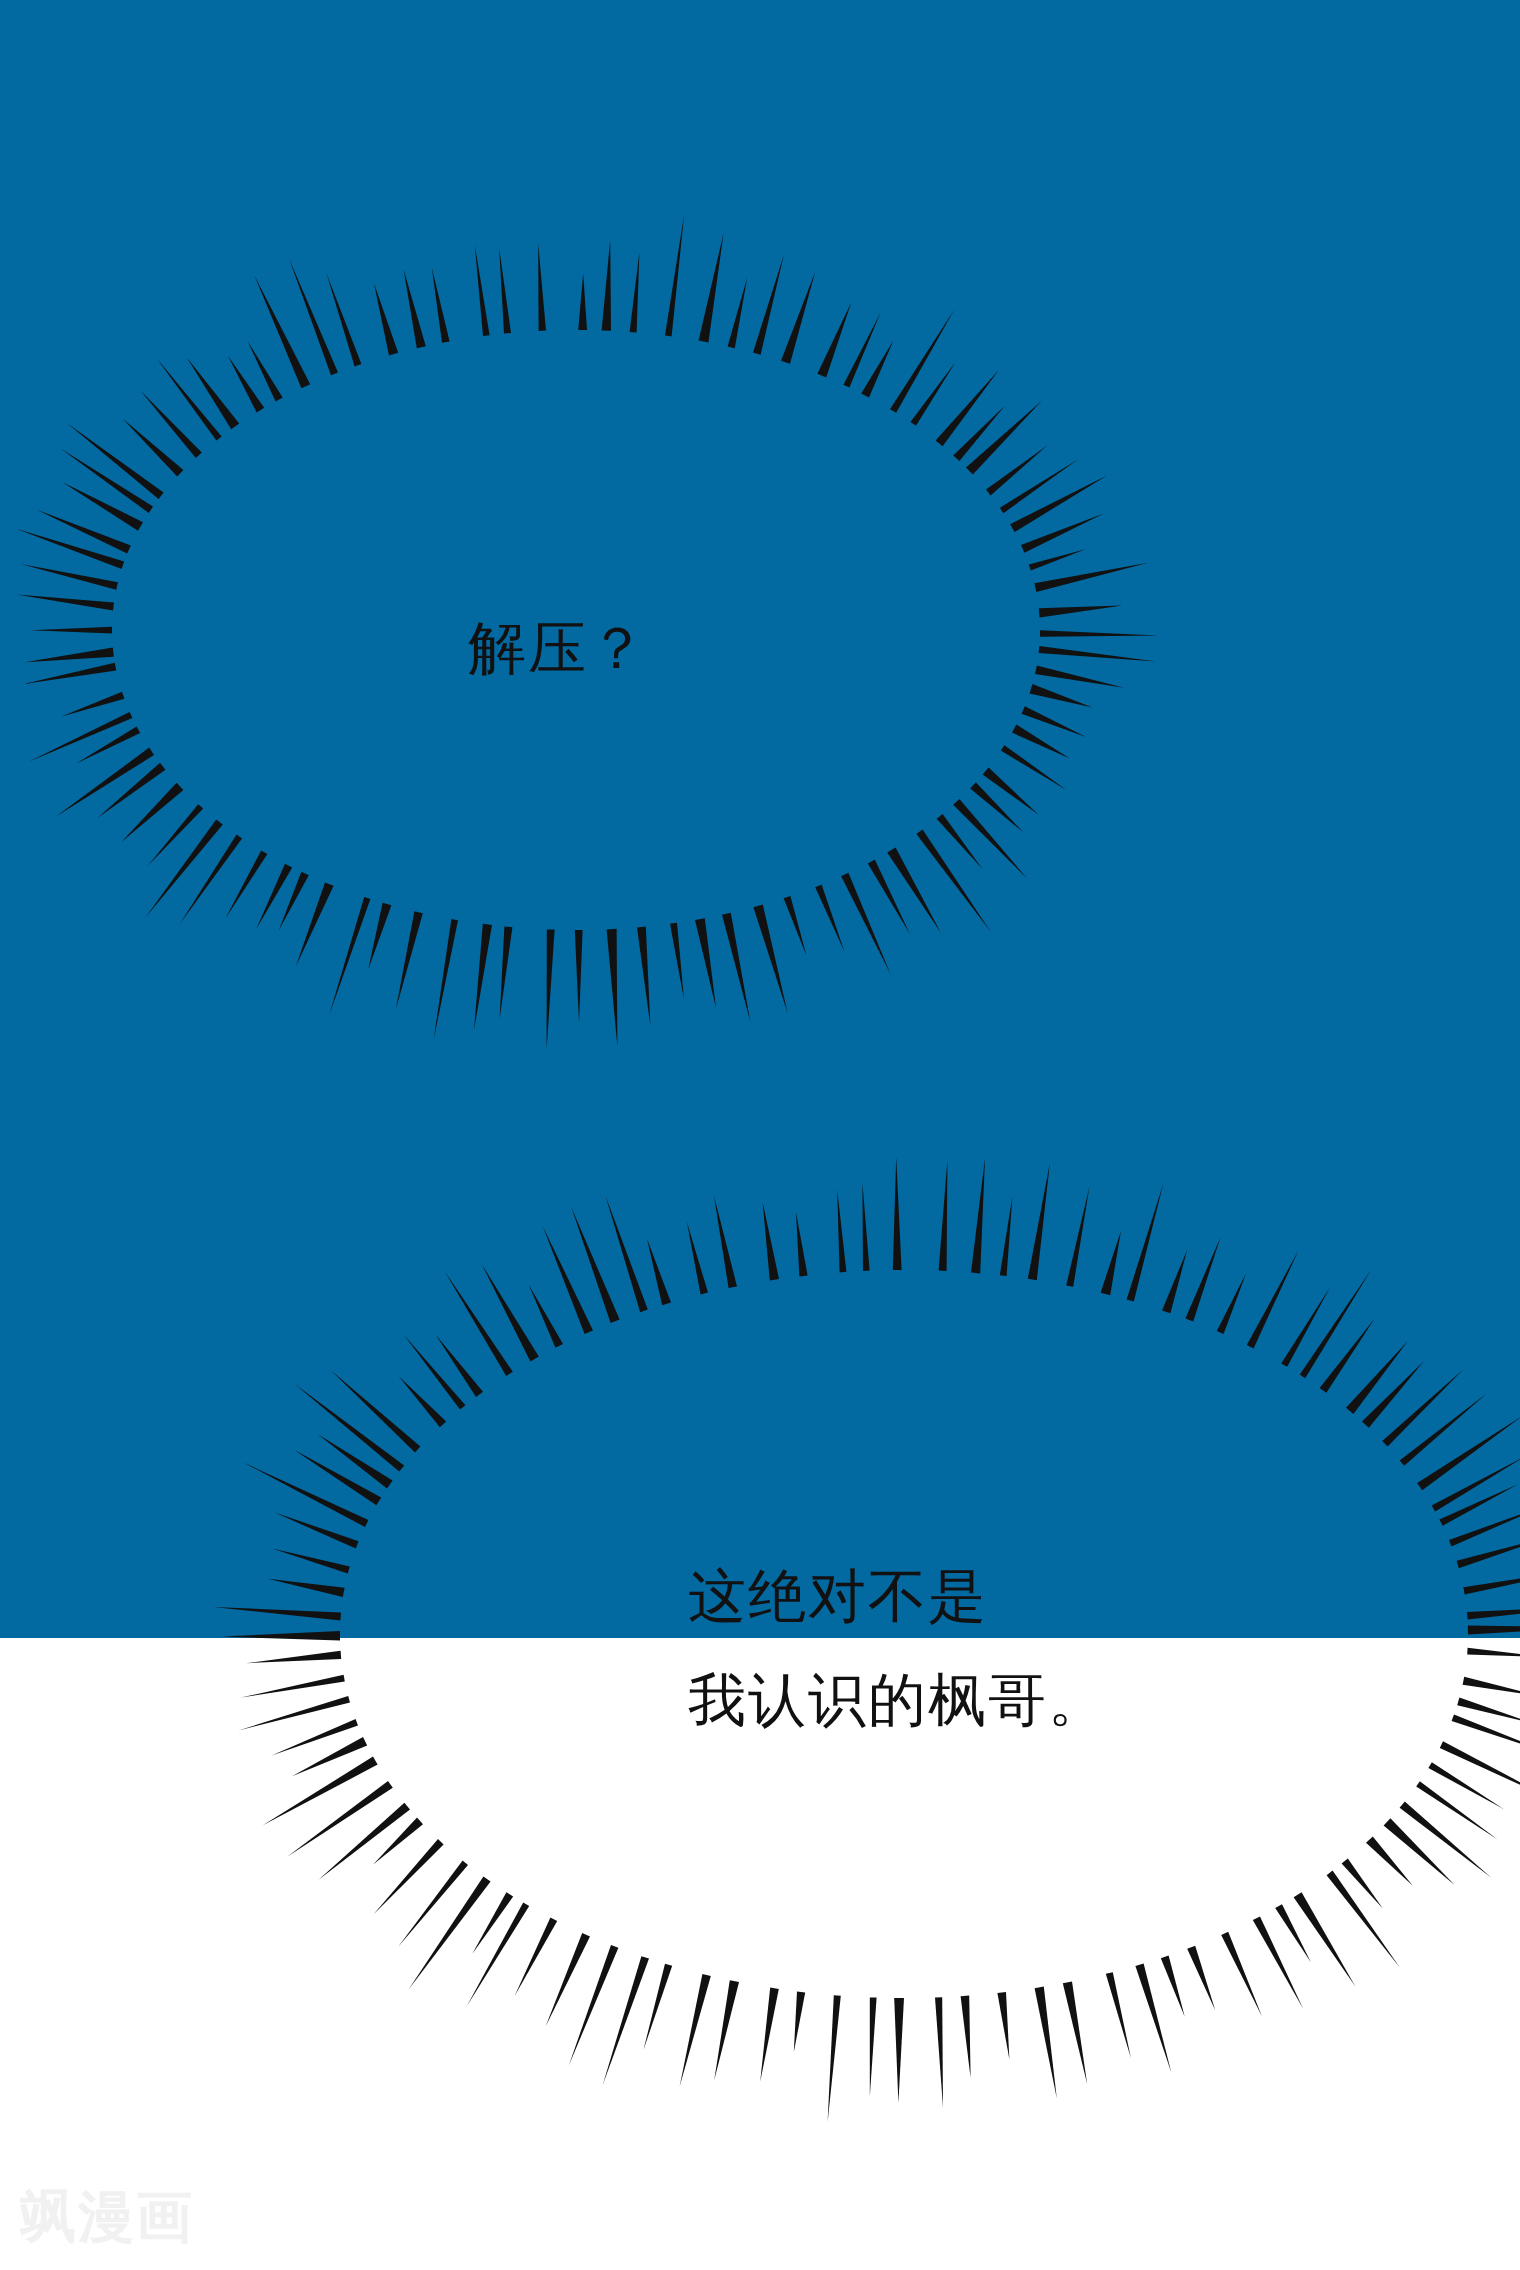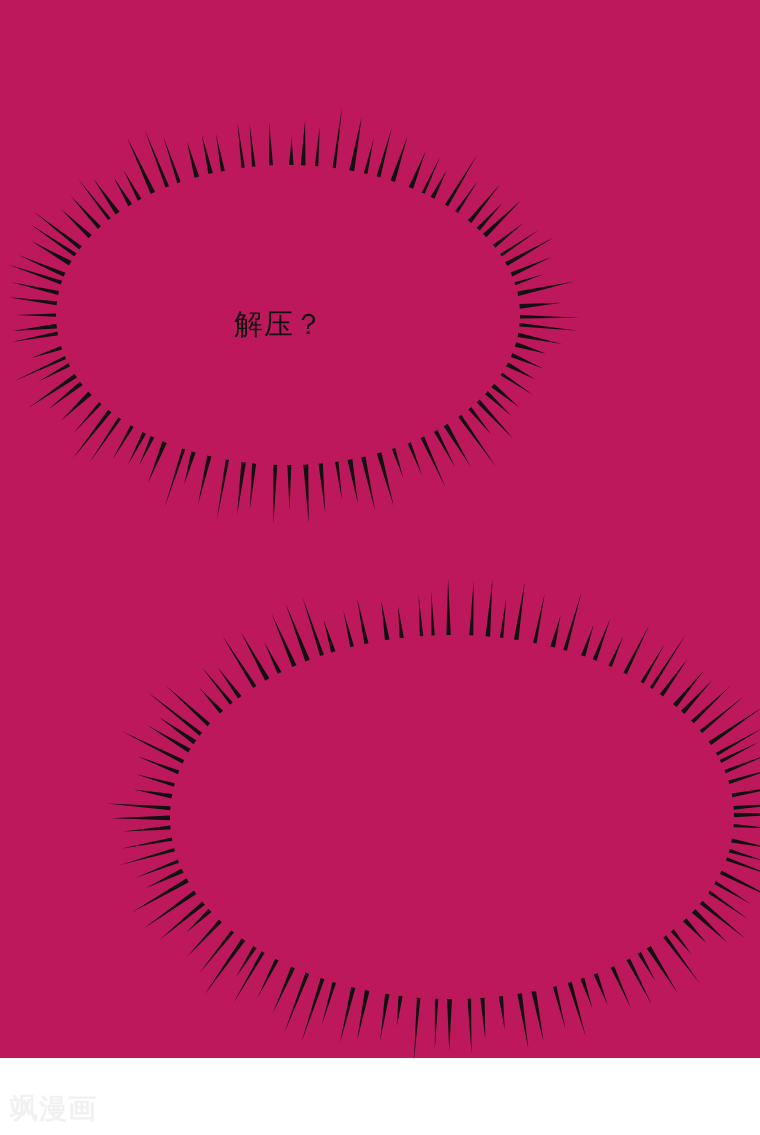--- a/index.html
+++ b/index.html
@@ -10,22 +10,22 @@
     body {
       width: 760px;
       height: 1135px;
       position: relative;
       overflow: hidden;
       font-family: "DejaVu Sans", "Liberation Sans", sans-serif;
     }
     .page {
       position: absolute;
       left: 0; top: 0;
-      width: 760px; height: 1058px;
-      background: #be185d;
+      width: 760px; height: 819px;
+      background: #0369a1;
     }
     .burst {
       position: absolute;
       left: 0; top: 0;
       width: 760px; height: 1135px;
       pointer-events: none;
     }
     .bubble-text {
       position: absolute;
       color: #111111;
@@ -256,15 +256,19 @@
       <path d="M725.7,773.2 L771.9,753.0 L724.5,770.0 Z" fill="#111111"></path>
       <path d="M729.4,784.1 L777.3,767.6 L728.3,780.4 Z" fill="#111111"></path>
       <path d="M732.3,797.2 L791.9,784.3 L731.7,793.6 Z" fill="#111111"></path>
       <path d="M733.8,809.7 L791.2,803.4 L733.5,806.0 Z" fill="#111111"></path>
     </svg>
 
   <div class="bubble-text" id="text-1">
     <span class="line">解压？</span>
   </div>
 
+  <div class="bubble-text" id="text-2">
+    <span class="line">这绝对不是</span>
+    <span class="line">我认识的枫哥。</span>
+  </div>
 
   <div class="watermark">飒漫画</div>
 </div>
 
 </body></html>

